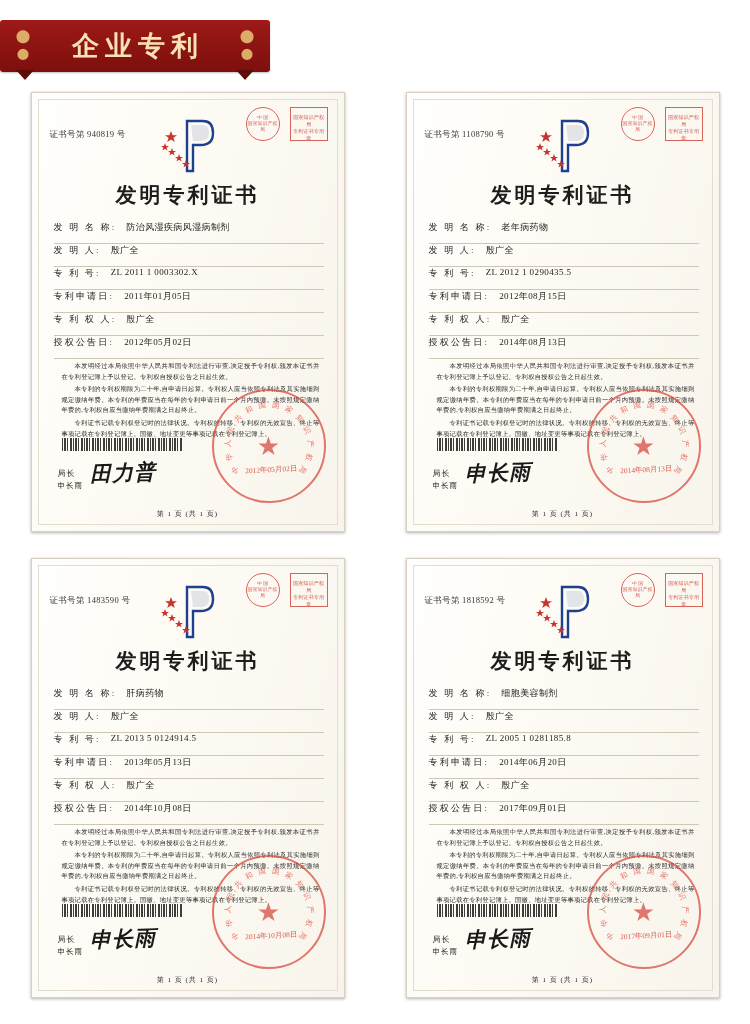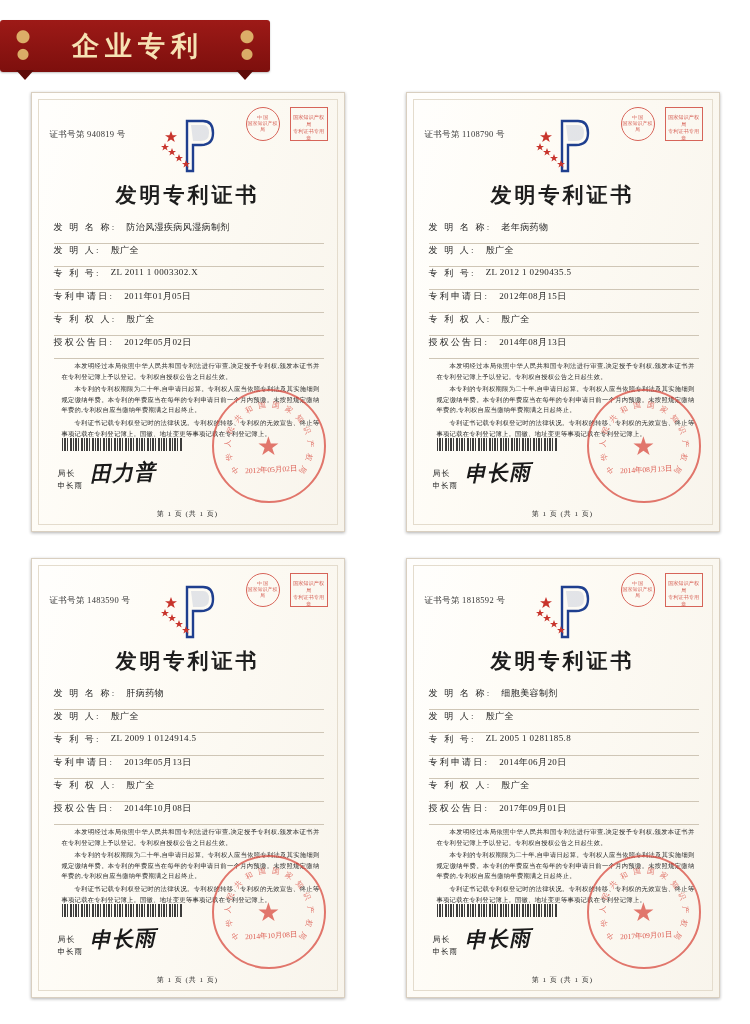--- a/index.html
+++ b/index.html
@@ -528,21 +528,21 @@
         <div class="field">
           <span class="lbl">发 明 名 称:</span>
           <span class="val">肝病药物</span>
         </div>
         <div class="field">
           <span class="lbl">发  明  人:</span>
           <span class="val">殷广全</span>
         </div>
         <div class="field">
           <span class="lbl">专  利  号:</span>
-          <span class="val">ZL 2009 1 0124914.5</span>
+          <span class="val">ZL 2013 5 0124914.5</span>
         </div>
         <div class="field">
           <span class="lbl">专利申请日:</span>
           <span class="val">2013年05月13日</span>
         </div>
         <div class="field">
           <span class="lbl">专 利 权 人:</span>
           <span class="val">殷广全</span>
         </div>
         <div class="field">

